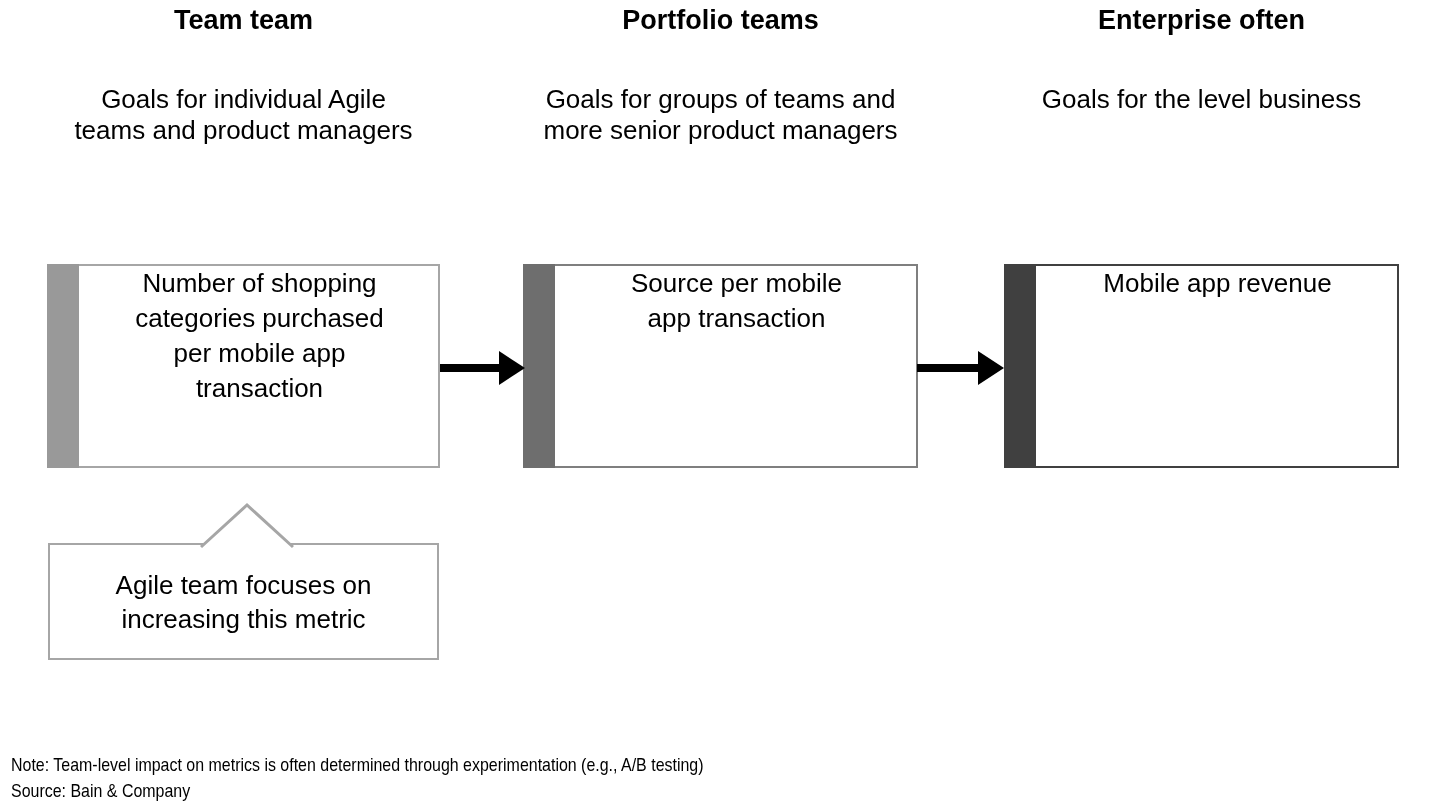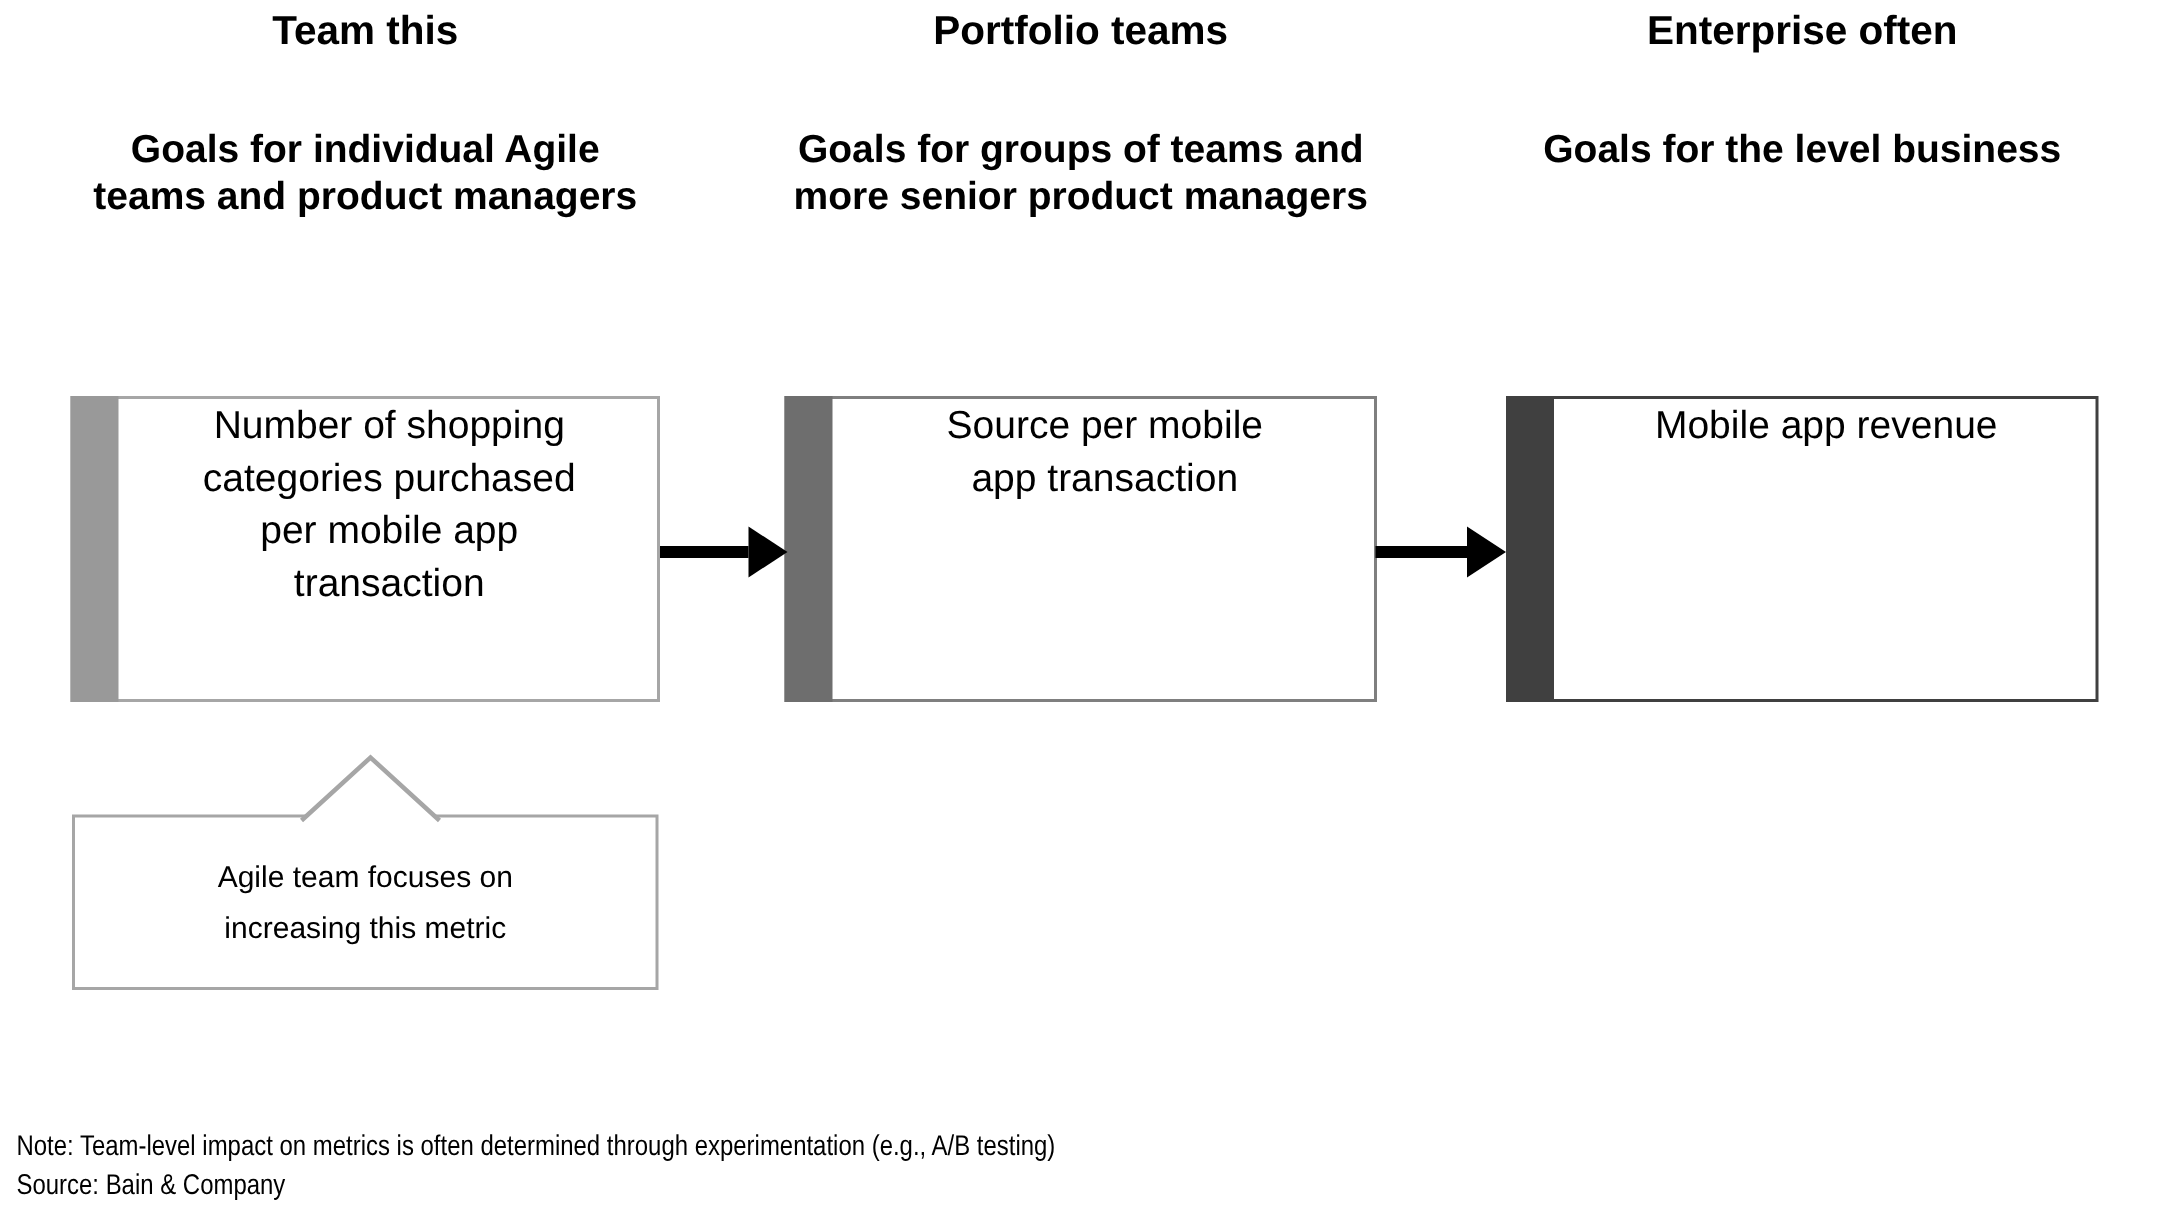--- a/index.html
+++ b/index.html
@@ -15,21 +15,21 @@
 
   
   .col-title {
     position: absolute; top: 4px;
     font-size: 27px; font-weight: bold;
     text-align: center; line-height: 32px;
   }
   .col-subtitle {
     position: absolute; top: 84px;
     font-size: 26px; line-height: 31px;
-    text-align: center; white-space: pre-line; font-weight: bold;
+    text-align: center; white-space: pre-line;
   }
   .col-1 { left: 47px;   width: 393px; }
   .col-2 { left: 523px;  width: 395px; }
   .col-3 { left: 1004px; width: 395px; }
 
   
   .metric-box {
     position: absolute; top: 264px; height: 204px;
     background: #ffffff;
     border: 2px solid var(--border, #999);
@@ -63,21 +63,21 @@
 
   
   .callout {
     position: absolute; left: 48px; top: 543px;
     width: 391px; height: 117px;
     background: #ffffff;
     border: 2px solid var(--border, #a6a6a6);
     display: flex; align-items: center; justify-content: center;
   }
   .callout-text {
-    font-size: 20px; line-height: 34px;
+    font-size: 26px; line-height: 34px;
     text-align: center; white-space: pre-line;
   }
   .callout-pointer {
     position: absolute; left: 150px; top: -44px;
     width: 94px; height: 48px;
   }
   .callout-pointer .tri-fill { fill: #ffffff; stroke: none; }
   .callout-pointer .tri-outline {
     fill: none; stroke: var(--border, #a6a6a6); stroke-width: 3;
   }
@@ -86,21 +86,21 @@
   .footer {
     position: absolute; left: 11px; top: 752px;
     font-size: 19px; line-height: 26px;
     transform: scaleX(0.84); transform-origin: 0 0;
     white-space: nowrap;
   }
 </style>
 </head>
 <body>
 
-<div class="col-title col-1">Team this</div>
+<div class="col-title col-1">Team team</div>
 <div class="col-title col-2">Portfolio teams</div>
 <div class="col-title col-3">Enterprise often</div>
 
 <div class="col-subtitle col-1">Goals for individual Agile
 teams and product managers</div>
 <div class="col-subtitle col-2">Goals for groups of teams and
 more senior product managers</div>
 <div class="col-subtitle col-3">Goals for the level business</div>
 
 <div class="metric-box col-1" style="--strip: #999999; --border: #a6a6a6;">

